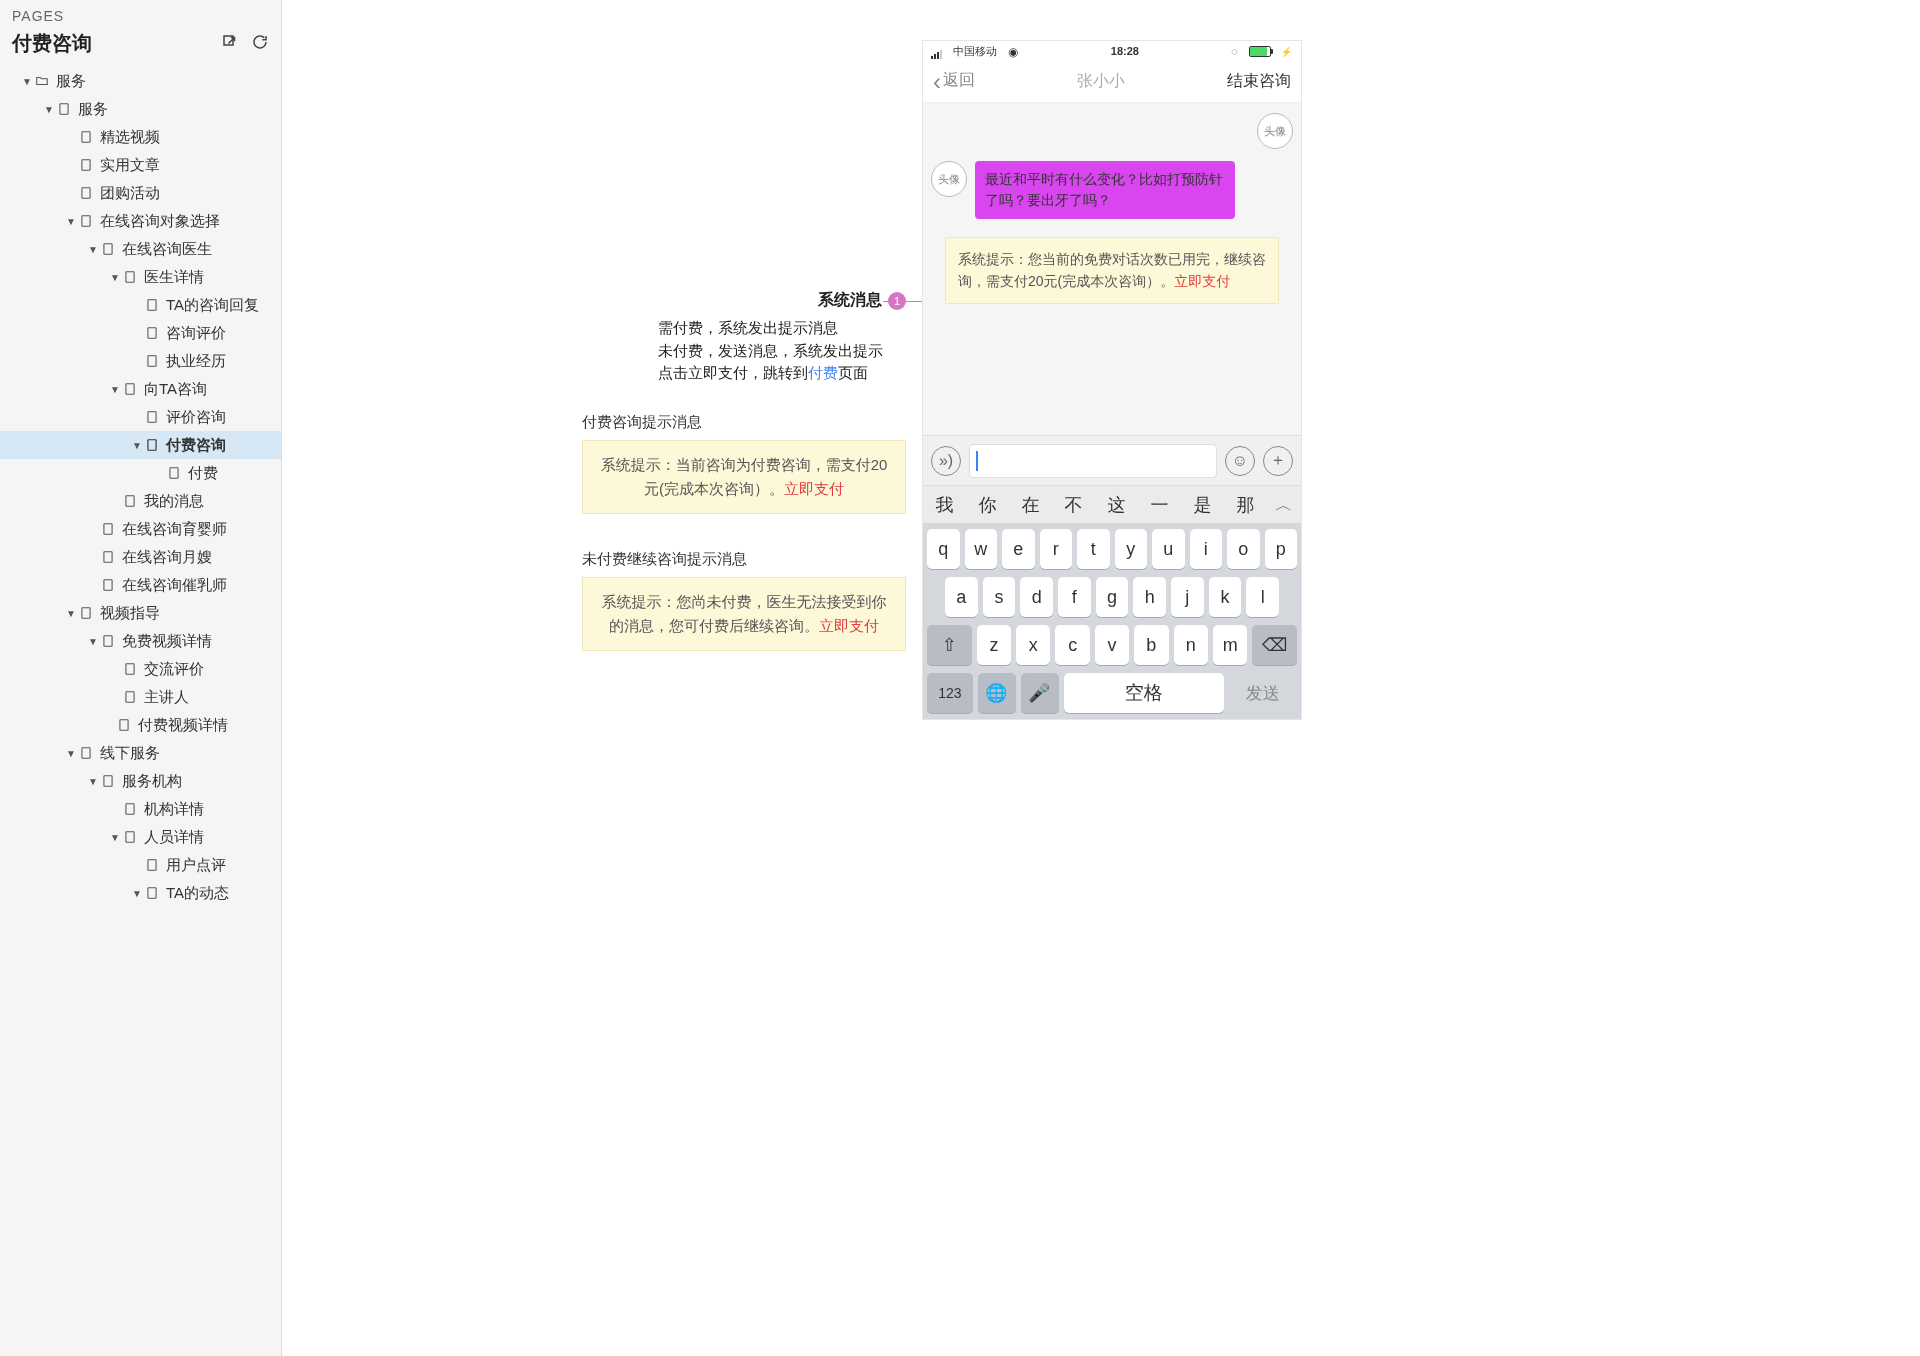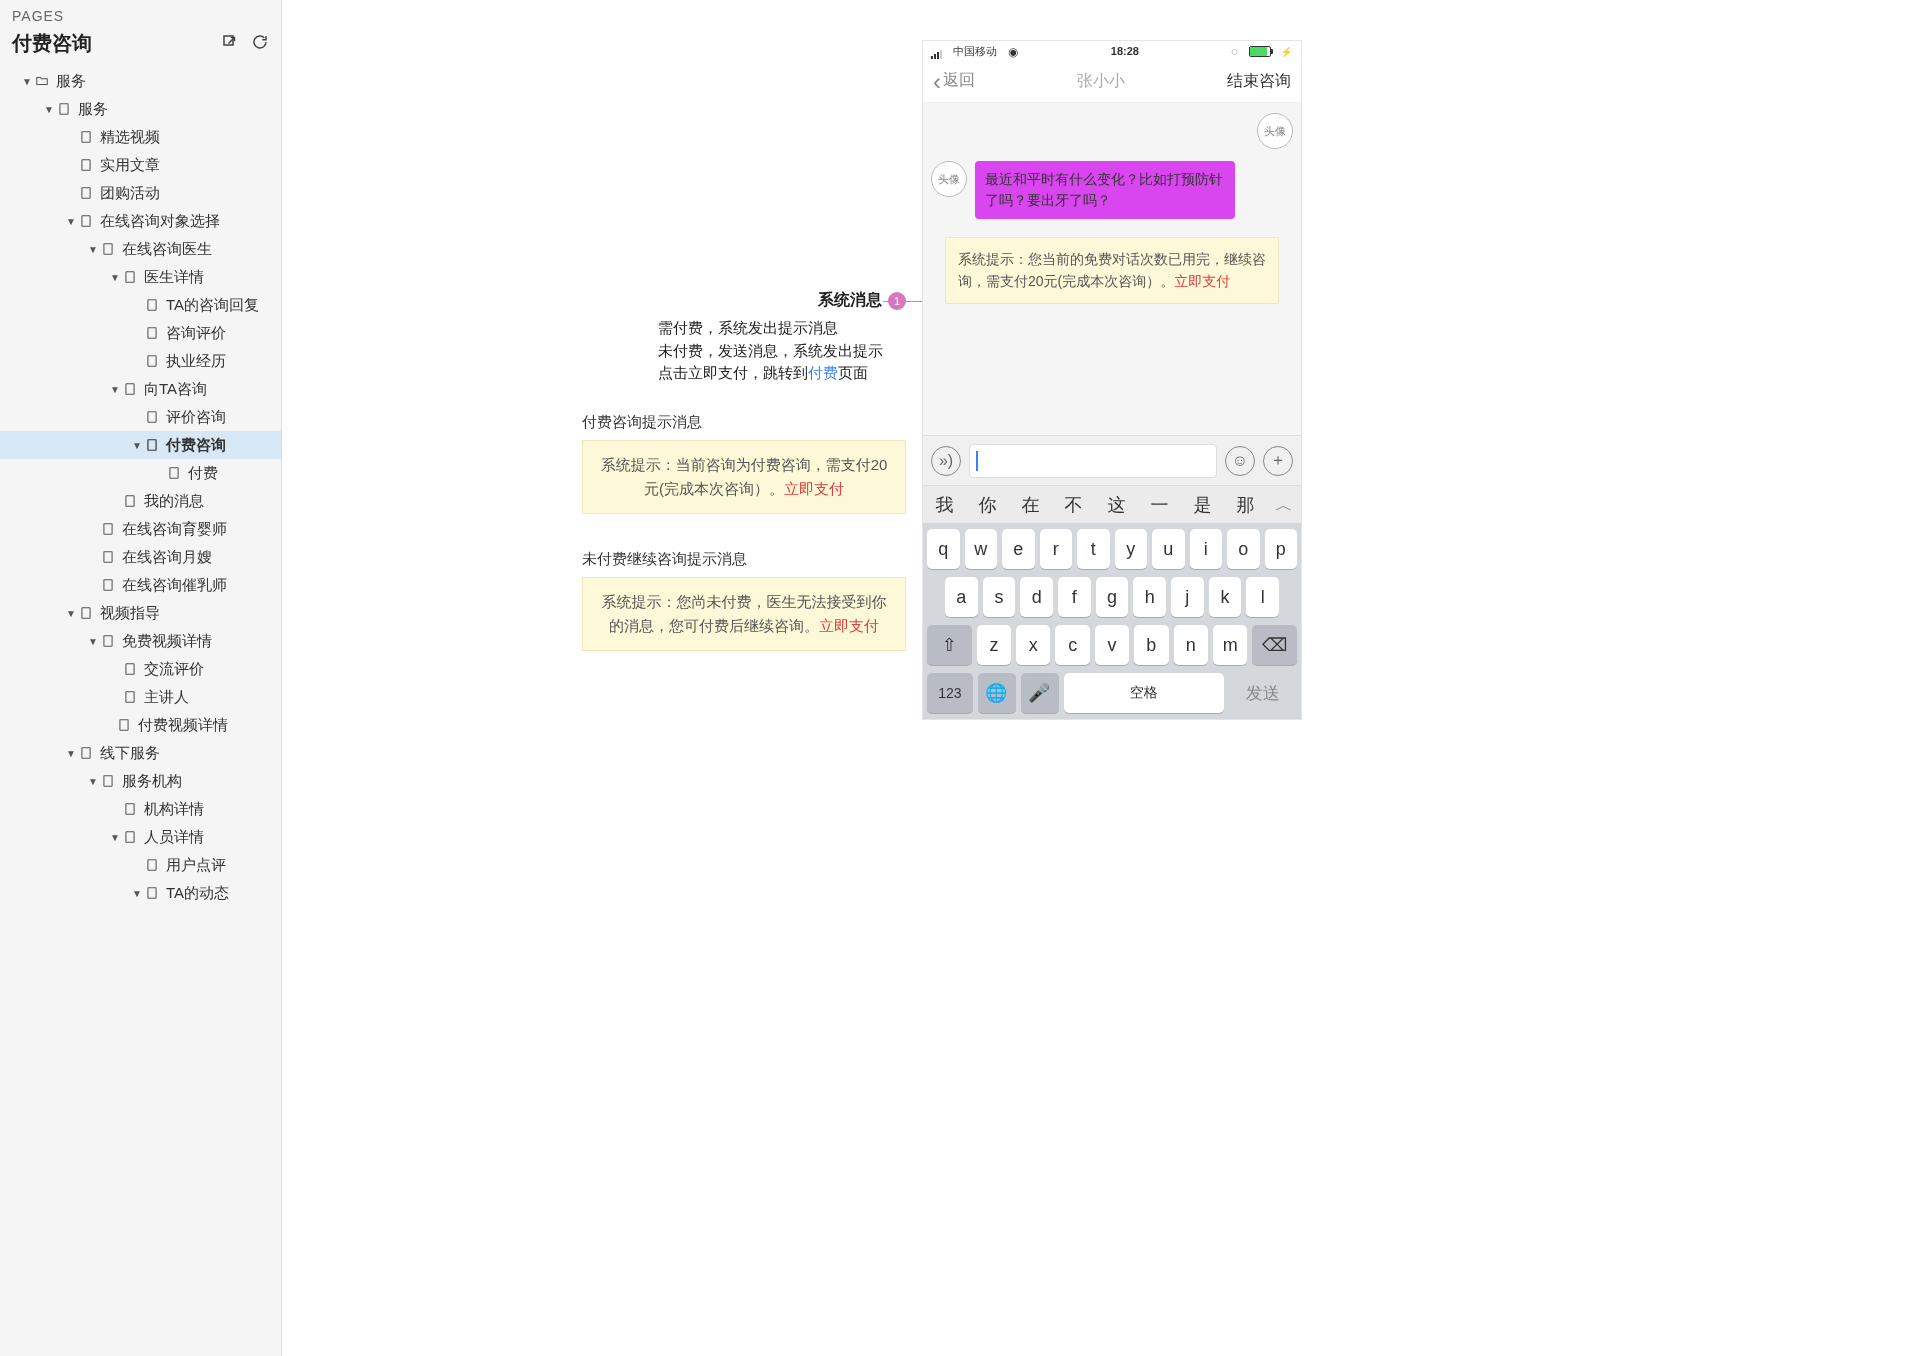--- a/index.html
+++ b/index.html
@@ -77,21 +77,21 @@
 
 .suggest { height: 38px; background: #ebebeb; display: flex; align-items: center; font-size: 18px; color: #333; border-top: 1px solid #ddd; }
 .sg-item { flex: 1; text-align: center; }
 .sg-arrow { width: 34px; text-align: center; color: #888; }
 
 .kbd { background: #d4d7dc; padding: 6px 4px 4px; }
 .krow { display: flex; gap: 5px; margin-bottom: 8px; justify-content: center; }
 .key { background: #fff; border-radius: 5px; box-shadow: 0 1px 0 #aaa; height: 40px; flex: 1; display: flex; align-items: center; justify-content: center; font-size: 18px; color: #333; cursor: pointer; }
 .key.fn { background: #b8bdc5; }
 .key.w15 { flex: 1.3; }
-.key.space { flex: 4.2; font-size: 14px; text-align: center; }
+.key.space { flex: 4.2; font-size: 19px; text-align: center; }
 .key.send { flex: 1.8; background: transparent; box-shadow: none; color: #888; font-size: 17px; }
 
 </style>
 </head>
 <body>
 
 <div class="app">
 
   <div class="sidebar">
     <div class="sb-header">

